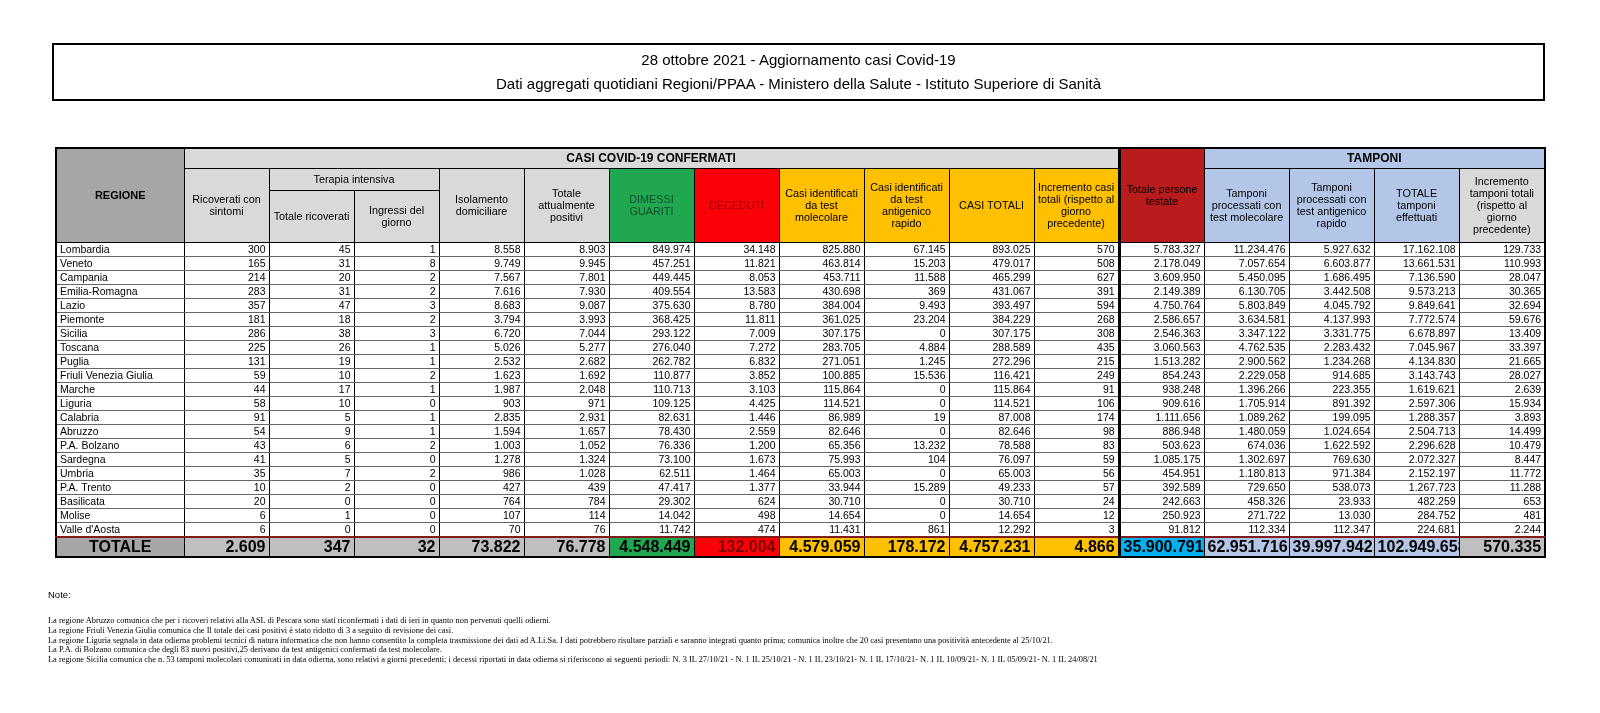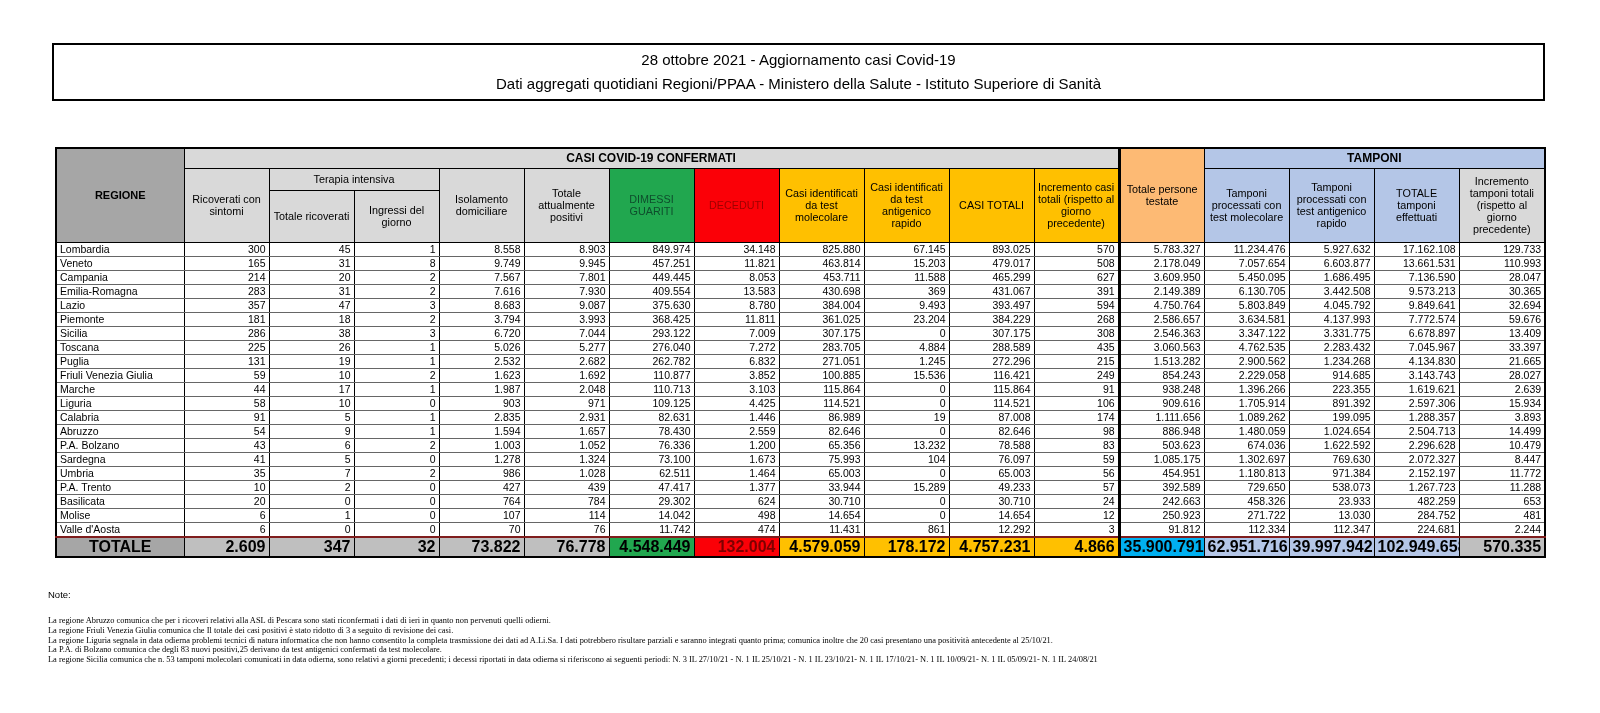--- a/index.html
+++ b/index.html
@@ -28,21 +28,21 @@
   .row-group th { height:20px; }
   .row-ti th { height:22px; }
   .row-labels th { height:52px; }
 
   .h-dark   { background:#a6a6a6; font-weight:bold; font-size:11px; }
   .h-gray   { background:#d9d9d9; }
   .h-bold   { font-weight:bold; font-size:12px; }
   .h-green  { background:#21a74f; color:#0e4d2c; }
   .h-red    { background:#fb0007; color:#a00000;margin-top:9px; }
   .h-yellow { background:#ffc000; }
-  .h-cyan   { background:#fdba74; }
+  .h-cyan   { background:#b91c1c; }
   .h-blue   { background:#b4c6e7; }
   .thickL   { border-left:3px solid #000 !important; }
 
   tbody td {
     height:14px; line-height:13px; background:#fff;
     border-top:1px solid #666; border-bottom:1px solid #666;
     white-space:nowrap;
   }
   tbody td.region { text-align:left; }
   tbody td.num { text-align:right; }

